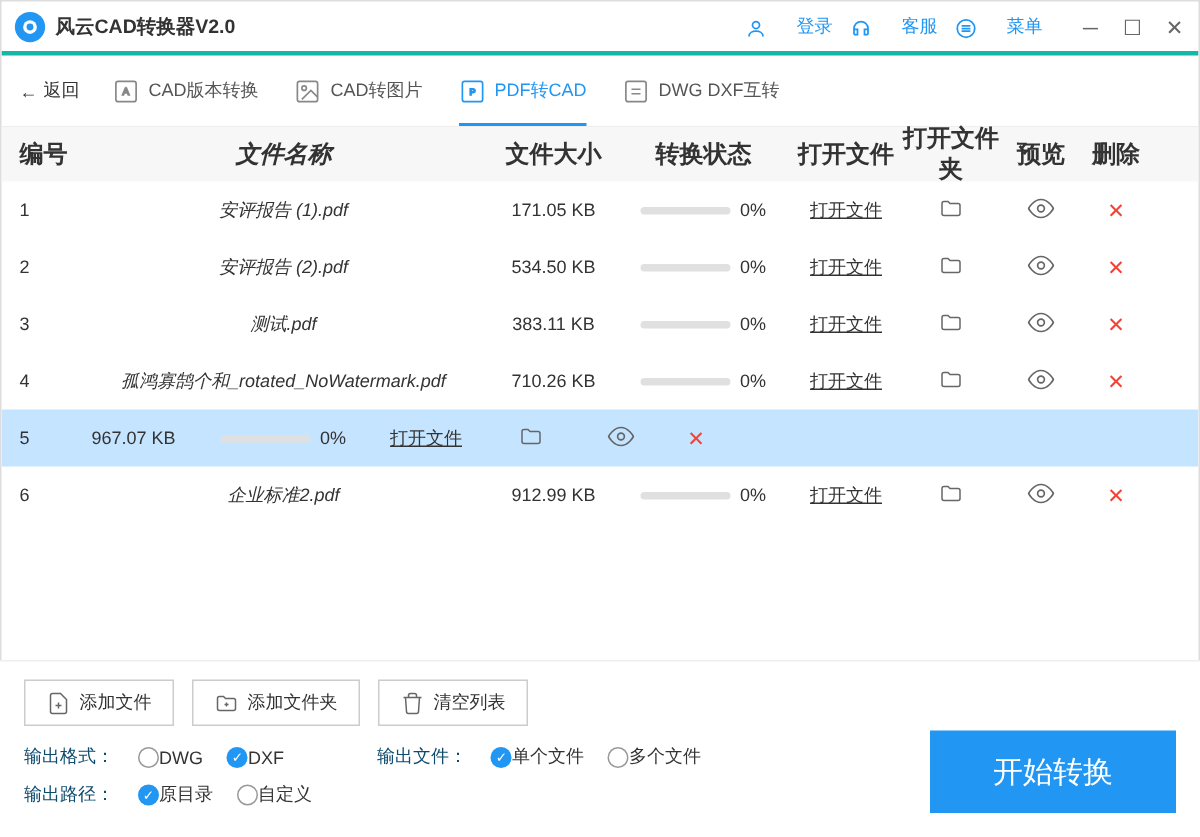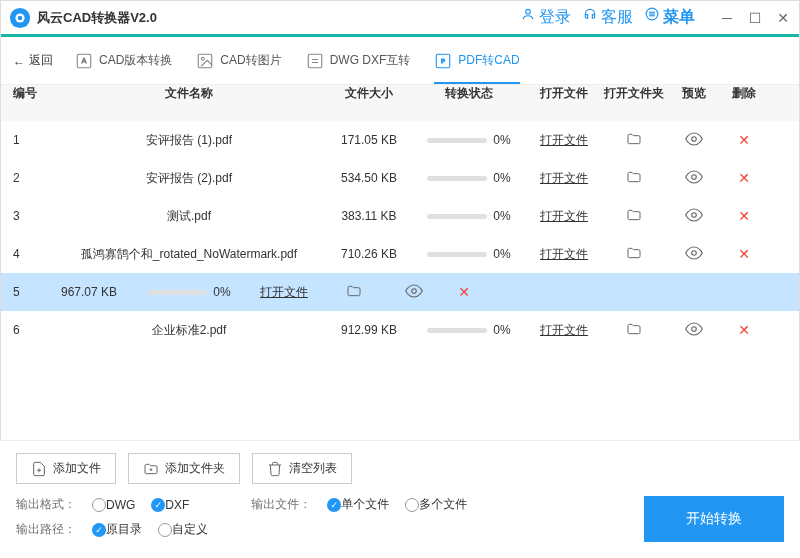--- a/index.html
+++ b/index.html
@@ -4,38 +4,38 @@
   <style>
     * { margin: 0; padding: 0; box-sizing: border-box; }
     body { font-family: "Microsoft YaHei", sans-serif; font-size: 12px; color: #333; background: #fff; width: 800px; height: 558px; overflow: hidden; border: 1px solid #ddd; }
     
     
     .titlebar { display: flex; align-items: center; height: 36px; padding: 0 8px; border-bottom: 3px solid #14b8a6; }
     .logo { width: 22px; height: 22px; margin-right: 6px; }
     .title { font-size: 13px; font-weight: bold; flex: 0 0 auto; }
     .titlebar-spacer { flex: 1; }
     .titlebar-right { display: flex; align-items: center; gap: 12px; }
-    .tb-item { display: flex; align-items: flex-start; gap: 4px; color: #2196F3; font-size: 16px; cursor: pointer; }
-    .tb-item.menu { color: #2196F3; font-weight: bold; }
+    .tb-item { display: flex; align-items: flex-end; gap: 20px; color: #2196F3; font-size: 12px; cursor: pointer; }
+    .tb-item.menu { color: #2196F3; }
     .win-controls { display: flex; gap: 12px; margin-left: 12px; color: #666; }
     .win-btn { cursor: pointer; font-size: 14px; width: 16px; text-align: center; }
     
     
     .toolbar { display: flex; align-items: center; height: 48px; padding: 0 12px; border-bottom: 1px solid #eee; gap: 4px; }
     .back-btn { display: flex; align-items: center; gap: 4px; color: #333; cursor: pointer; margin-right: 8px; }
     .tab { display: flex; align-items: center; gap: 6px; padding: 0 10px; height: 100%; cursor: pointer; color: #555; position: relative; font-size: 12px; text-align: center; }
     .tab.active { color: #2196F3; }
     .tab.active::after { content: ""; position: absolute; bottom: 0; left: 10px; right: 10px; height: 2px; background: #2196F3; }
     .tab-icon { width: 18px; height: 18px; display: inline-flex; align-items: center; justify-content: center; }
     
     
-    .table-header { display: flex; height: 36px; align-items: flex-start; background: #f7f7f7; font-weight: bold; font-size: 12px; padding: 0 8px; }
+    .table-header { display: flex; height: 36px; align-items: center; background: #f7f7f7; font-weight: bold; font-size: 16px; padding: 0 8px; }
     .th, .td { text-align: center; }
     .col-num { width: 40px; text-align: left; padding-left: 4px; }
-    .col-name { width: 280px; }
+    .col-name { width: 280px; font-style: italic; }
     .col-size { width: 80px; }
     .col-status { width: 120px; }
     .col-open { width: 70px; }
     .col-folder { width: 70px; }
     .col-preview { width: 50px; }
     .col-delete { width: 50px; }
     
     .table-body { overflow-y: auto; }
     .row { display: flex; height: 38px; align-items: center; padding: 0 8px; }
     .row.selected { background: #c5e4ff; }
@@ -44,26 +44,26 @@
     .open-link { color: #333; text-decoration: underline; cursor: pointer; }
     .icon-btn { cursor: pointer; display: inline-flex; align-items: center; justify-content: center; }
     .delete-x { color: #f44336; font-size: 14px; }
     
     
     .bottom-section { position: absolute; bottom: 0; left: 0; right: 0; border-top: 1px solid #eee; padding: 12px 16px; background: #fff; }
     .action-buttons { display: flex; gap: 12px; margin-bottom: 12px; }
     .action-btn { display: flex; align-items: center; gap: 6px; border: 1px solid #ccc; padding: 6px 14px; cursor: pointer; background: #fff; font-size: 12px; }
     
     .options-row { display: flex; align-items: center; gap: 16px; margin-bottom: 8px; position: relative; }
-    .opt-label { font-size: 12px; color: #737373; }
+    .opt-label { font-size: 12px; color: #0c4a6e; }
     .radio-opt { display: flex; align-items: center; gap: 0; cursor: pointer; }
     .radio { width: 14px; height: 14px; border: 1px solid #999; border-radius: 50%; display: inline-flex; align-items: center; justify-content: center; }
     .radio-check-icon { width: 14px; height: 14px; border-radius: 50%; background: #2196F3; display: inline-flex; align-items: center; justify-content: center; color: #fff; font-size: 9px; }
     
-    .convert-btn { position: absolute; right: 16px; bottom: 16px; background: #2196F3; color: #fff; padding: 14px 42px; font-size: 14px; cursor: pointer; border: none; }
+    .convert-btn { position: absolute; right: 16px; bottom: 16px; background: #2196F3; color: #fff; padding: 14px 42px; font-size: 20px; cursor: pointer; border: none; }
     
     svg { display: block; }
   </style>
 </head>
 <body>
 
 <div class="titlebar">
   <span class="logo">
     <svg viewBox="0 0 24 24" width="22" height="22">
         <circle cx="12" cy="12" r="11" fill="#2196F3"></circle>
@@ -127,37 +127,37 @@
   <div class="tab">
     <span class="tab-icon">
         <svg width="18" height="18" viewBox="0 0 24 24" fill="none" stroke="#888" stroke-width="1.5">
           <rect x="3" y="3" width="18" height="18" rx="2"></rect>
           <circle cx="9" cy="9" r="2"></circle>
           <path d="M21 17l-6-6-8 8"></path>
         </svg>
       </span>
     <span>CAD转图片</span>
   </div>
+  <div class="tab active">
+    <span class="tab-icon">
+        <svg width="18" height="18" viewBox="0 0 24 24" fill="none" stroke="#2196F3" stroke-width="1.5">
+          <rect x="3" y="3" width="18" height="18" rx="2"></rect>
+          <text x="12" y="15" font-size="8" text-anchor="middle" fill="#2196F3">P</text>
+        </svg>
+      </span>
+    <span>PDF转CAD</span>
+  </div>
   <div class="tab">
     <span class="tab-icon">
         <svg width="18" height="18" viewBox="0 0 24 24" fill="none" stroke="#888" stroke-width="1.5">
           <rect x="3" y="3" width="18" height="18" rx="2"></rect>
           <path d="M8 10h8M8 14h8"></path>
         </svg>
       </span>
     <span>DWG DXF互转</span>
-  </div>
-  <div class="tab active">
-    <span class="tab-icon">
-        <svg width="18" height="18" viewBox="0 0 24 24" fill="none" stroke="#2196F3" stroke-width="1.5">
-          <rect x="3" y="3" width="18" height="18" rx="2"></rect>
-          <text x="12" y="15" font-size="8" text-anchor="middle" fill="#2196F3">P</text>
-        </svg>
-      </span>
-    <span>PDF转CAD</span>
   </div>
 </div>
 
 <div class="table-header">
   <div class="th col-num">编号</div>
   <div class="th col-name">文件名称</div>
   <div class="th col-size">文件大小</div>
   <div class="th col-status">转换状态</div>
   <div class="th col-open">打开文件</div>
   <div class="th col-folder">打开文件夹</div>

